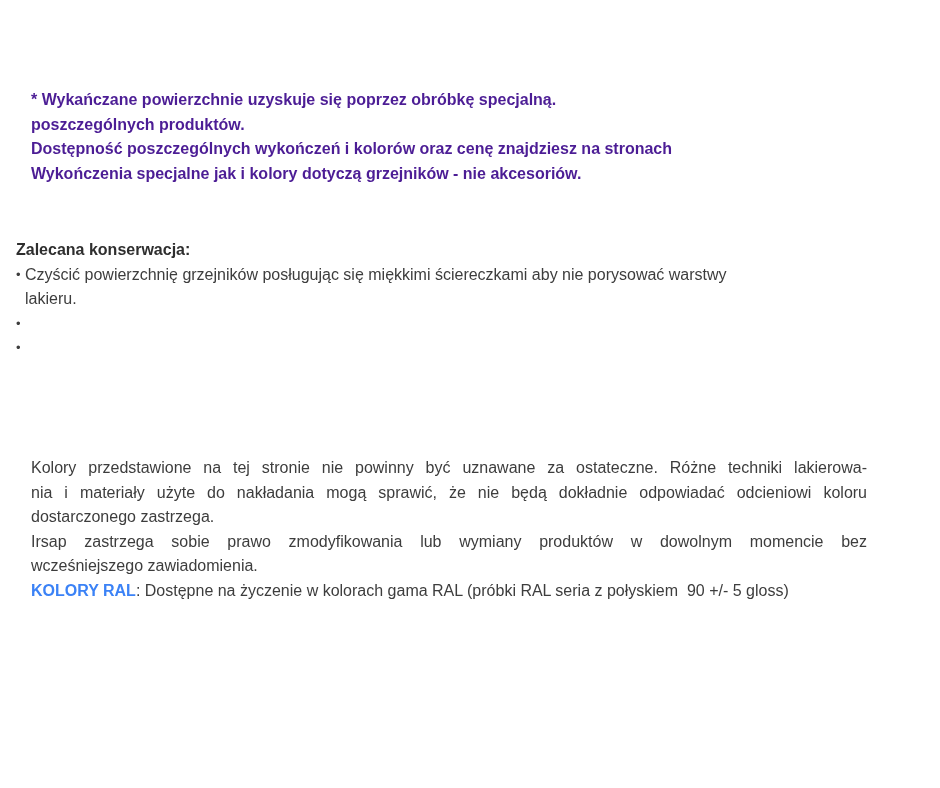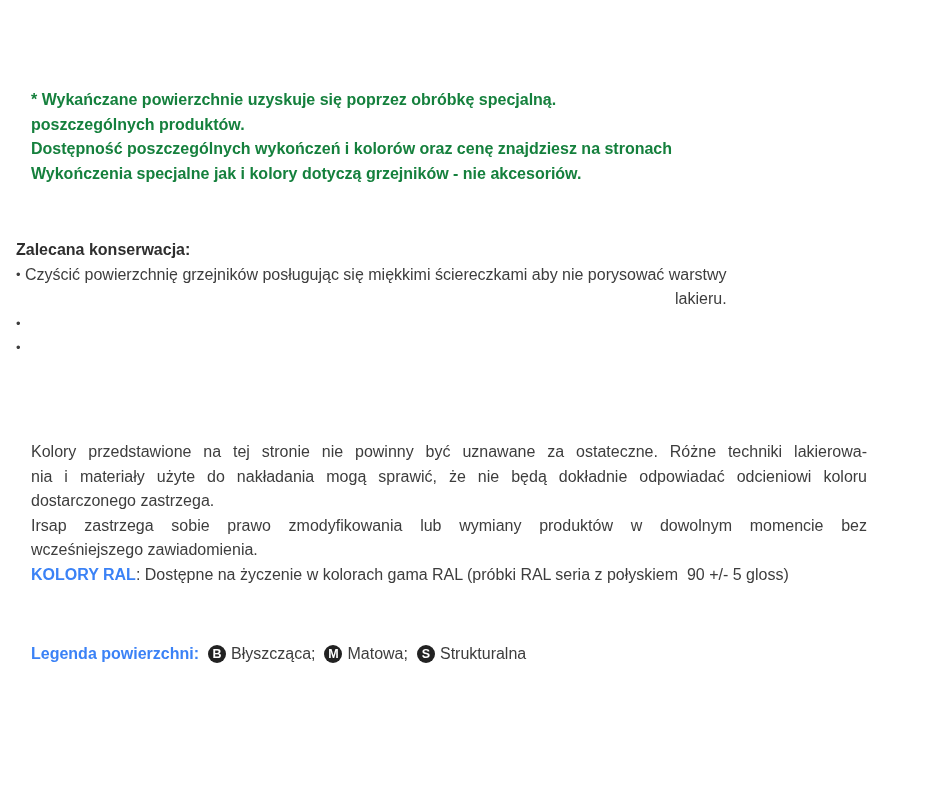--- a/index.html
+++ b/index.html
@@ -18,21 +18,21 @@
     color: #3d3d3d;
     overflow: hidden;
   }
   
   .intro {
     position: absolute;
     left: 31px;
     top: 88px;
     width: 880px;
     font-weight: 600;
-    color: #15803d;
+    color: #4c1d95;
   }
   
   .maintenance {
     position: absolute;
     left: 16px;
     top: 238px;
     width: 860px;
   }
   .section-heading {
     font-weight: 700;
@@ -43,27 +43,26 @@
     align-items: flex-start;
   }
   .bullet-dot {
     flex: 0 0 auto;
     width: 9px;
     font-size: 13px;
     line-height: 24.6px;
   }
   .bullet-text {
     white-space: pre-line;
-    text-align: right;
   }
   
   .disclaimer {
     position: absolute;
     left: 31px;
-    top: 440px;
+    top: 456px;
     width: 836px;
   }
   .dline { min-height: 24.6px; }
   .just {
     text-align: justify;
     text-align-last: justify;
   }
   .bold-inline {
     font-weight: 700;
     color: #3b82f6;
@@ -127,29 +126,14 @@
     <div class="dline just">Kolory przedstawione na tej stronie nie powinny być uznawane za ostateczne. Różne techniki lakierowa-</div>
     <div class="dline just">nia i materiały użyte do nakładania mogą sprawić, że nie będą dokładnie odpowiadać odcieniowi koloru</div>
     <div class="dline">dostarczonego zastrzega.</div>
     <div class="dline just">Irsap zastrzega sobie prawo zmodyfikowania lub wymiany produktów w dowolnym momencie bez</div>
     <div class="dline">wcześniejszego zawiadomienia.</div>
     <div class="dline">
       <span class="bold-inline">KOLORY RAL</span><span>: Dostępne na życzenie w kolorach gama RAL (próbki RAL seria z połyskiem &nbsp;90 +/- 5 gloss)</span>
     </div>
   </section>
 
-  <section class="legend">
-    <span class="bold-inline">Legenda powierzchni:</span>
-    <span class="legend-item">
-      <span class="surface-badge">B</span>
-      <span>Błyszcząca;</span>
-    </span>
-    <span class="legend-item">
-      <span class="surface-badge">M</span>
-      <span>Matowa;</span>
-    </span>
-    <span class="legend-item">
-      <span class="surface-badge">S</span>
-      <span>Strukturalna</span>
-    </span>
-  </section>
 
 </div>
 
 </body></html>

